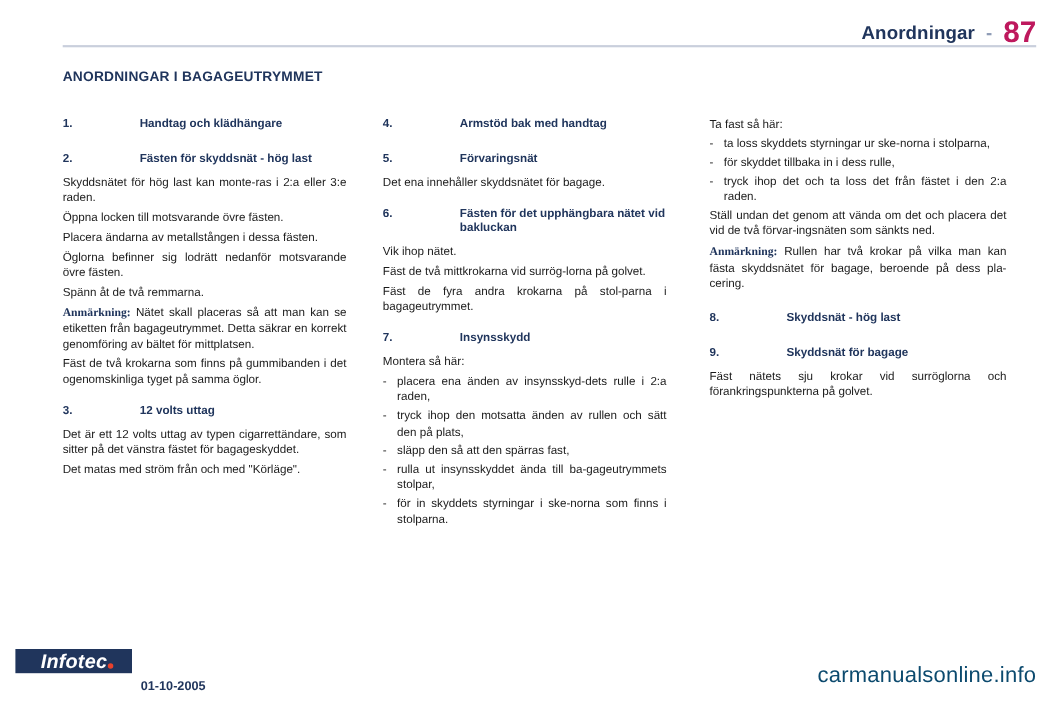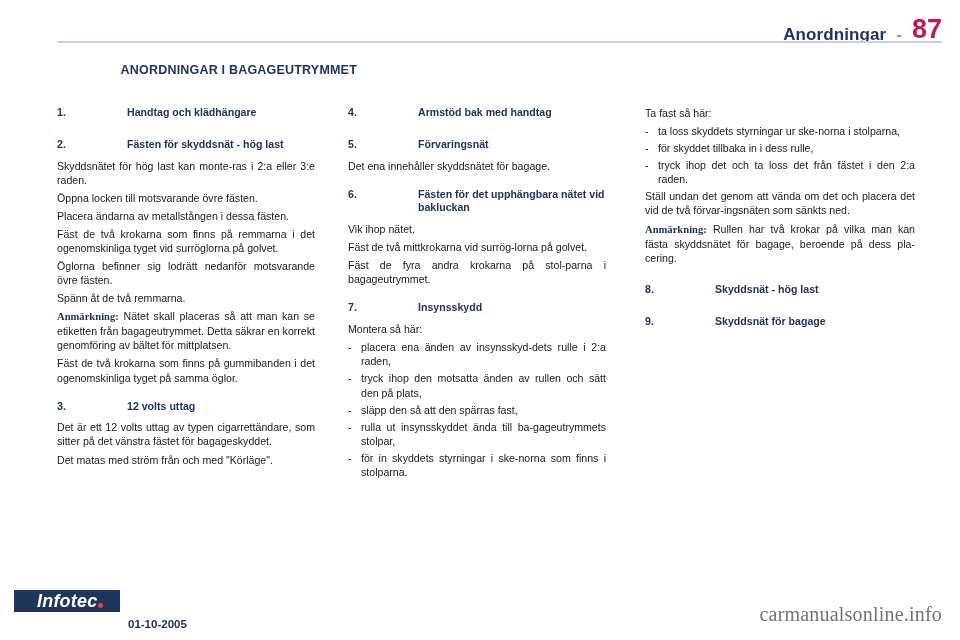--- a/index.html
+++ b/index.html
@@ -20,21 +20,21 @@
     left: 0; top: 0;
     width: 960px; height: 640px;
   }
 
   
   .header {
     position: absolute;
     right: 18px;
     top: 14px;
     display: flex;
-    align-items: flex-end;
+    align-items: center;
     gap: 10px;
   }
   .header-title {
     font-size: 17px;
     font-weight: bold;
     color: #20355c;
     letter-spacing: 0.1px;
   }
   .header-dash {
     font-size: 17px;
@@ -59,21 +59,20 @@
   .doc-title {
     position: absolute;
     left: 57px;
     top: 62px;
     width: 300px;
     font-size: 12.5px;
     font-weight: bold;
     color: #20355c;
     line-height: 1.32;
     letter-spacing: 0.2px;
-    text-align: right;
   }
 
   
   .col {
     position: absolute;
     top: 106px;
     width: 258px;
     font-size: 10.6px;
     color: #1a1a1a;
     line-height: 1.33;
@@ -153,22 +152,22 @@
     bottom: 10px;
     font-size: 11.5px;
     font-weight: bold;
     color: #20355c;
   }
   .watermark {
     position: absolute;
     right: 18px;
     bottom: 14px;
     font-size: 20px;
-    color: #737373;
-    font-family: Liberation Serif, serif;
+    color: #0c4a6e;
+    font-family: Liberation Sans, sans-serif;
     letter-spacing: 0.2px;
   }
 </style>
 </head>
 <body>
 
 <div class="page">
 
   <div class="header">
     <span class="header-title">Anordningar</span>
@@ -188,21 +187,20 @@
 
     <div class="gap"></div>
 
     <div class="sec-head">
       <span class="num">2.</span>
       <span class="txt">Fästen för skyddsnät - hög last</span>
     </div>
     <p class="para">Skyddsnätet för hög last kan monte-ras i 2:a eller 3:e raden.</p>
     <p class="para">Öppna locken till motsvarande övre fästen.</p>
     <p class="para">Placera ändarna av metallstången i dessa fästen.</p>
-    <p class="para">Fäst de två krokarna som finns på remmarna i det ogenomskinliga tyget vid surröglorna på golvet.</p>
     <p class="para">Öglorna befinner sig lodrätt nedanför motsvarande övre fästen.</p>
     <p class="para">Spänn åt de två remmarna.</p>
     <p class="para"><span class="bold-lead">Anmärkning:</span><span> Nätet skall placeras så att man kan se etiketten från bagageutrymmet. Detta säkrar en korrekt genomföring av bältet för mittplatsen.</span></p>
     <p class="para">Fäst de två krokarna som finns på gummibanden i det ogenomskinliga tyget på samma öglor.</p>
 
     <div class="gap"></div>
 
     <div class="sec-head">
       <span class="num">3.</span>
       <span class="txt">12 volts uttag</span>
@@ -268,20 +266,21 @@
       <span class="num">8.</span>
       <span class="txt">Skyddsnät - hög last</span>
     </div>
 
     <div class="gap"></div>
 
     <div class="sec-head">
       <span class="num">9.</span>
       <span class="txt">Skyddsnät för bagage</span>
     </div>
+    <p class="para last">Fäst nätets sju krokar vid surröglorna och förankringspunkterna på golvet.</p>
   </div>
 
   <div class="logo">
     <span>Infotec</span>
       <span class="dot"></span>
   </div>
   <div class="footer-date">01-10-2005</div>
   <div class="watermark">carmanualsonline.info</div>
 
 </div>

